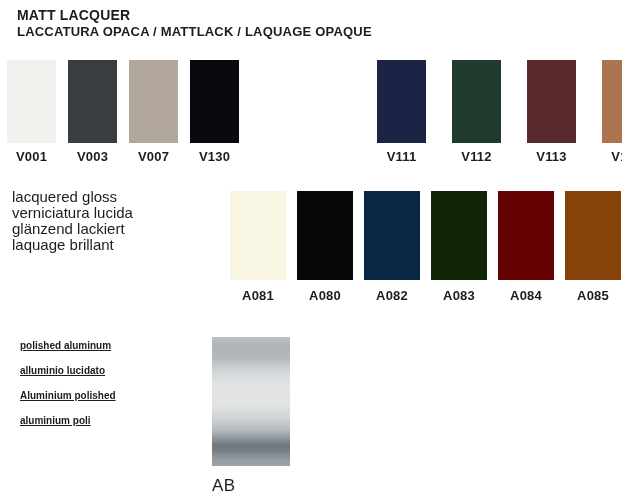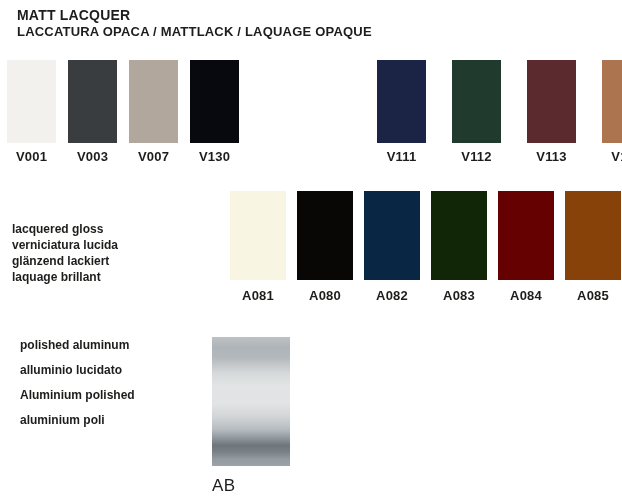--- a/index.html
+++ b/index.html
@@ -15,22 +15,22 @@
   .row1{top:60px;gap:12px;}
   .row1-left{left:7px;}
   .row1-right{left:377px;gap:26px;}
   .cell{display:flex;flex-direction:column;align-items:center;}
   .chip{display:block;}
   .chip-m{width:49px;height:83px;}
   .chip-g{width:56px;height:89px;}
   .code{font-weight:bold;font-size:13px;margin-top:6px;letter-spacing:.2px;}
   .row2{top:191px;left:209px;gap:11px;margin-left:21px;}
   .row2 .code{margin-top:8px;}
-  .gloss-text{left:12px;top:189px;font-size:12px;font-weight:bold;line-height:16px;margin-top:32px;}
-  .alu-text{left:20px;top:333px;font-size:12px;font-weight:bold;line-height:25px;}
+  .gloss-text{left:12px;top:189px;font-size:15px;font-weight:normal;line-height:16px;}
+  .alu-text{left:20px;top:333px;font-size:10px;font-weight:bold;line-height:25px;text-decoration:underline;}
   .ab-chip{left:212px;top:337px;width:78px;height:129px;}
   .ab-code{left:212px;top:476px;font-size:17px;font-weight:400;letter-spacing:.3px;}
 </style>
 </head>
 <body>
 
 <div class="abs header">
   <div class="title">MATT LACQUER</div>
   <div class="subtitle">LACCATURA OPACA / MATTLACK / LAQUAGE OPAQUE</div>
 </div>

